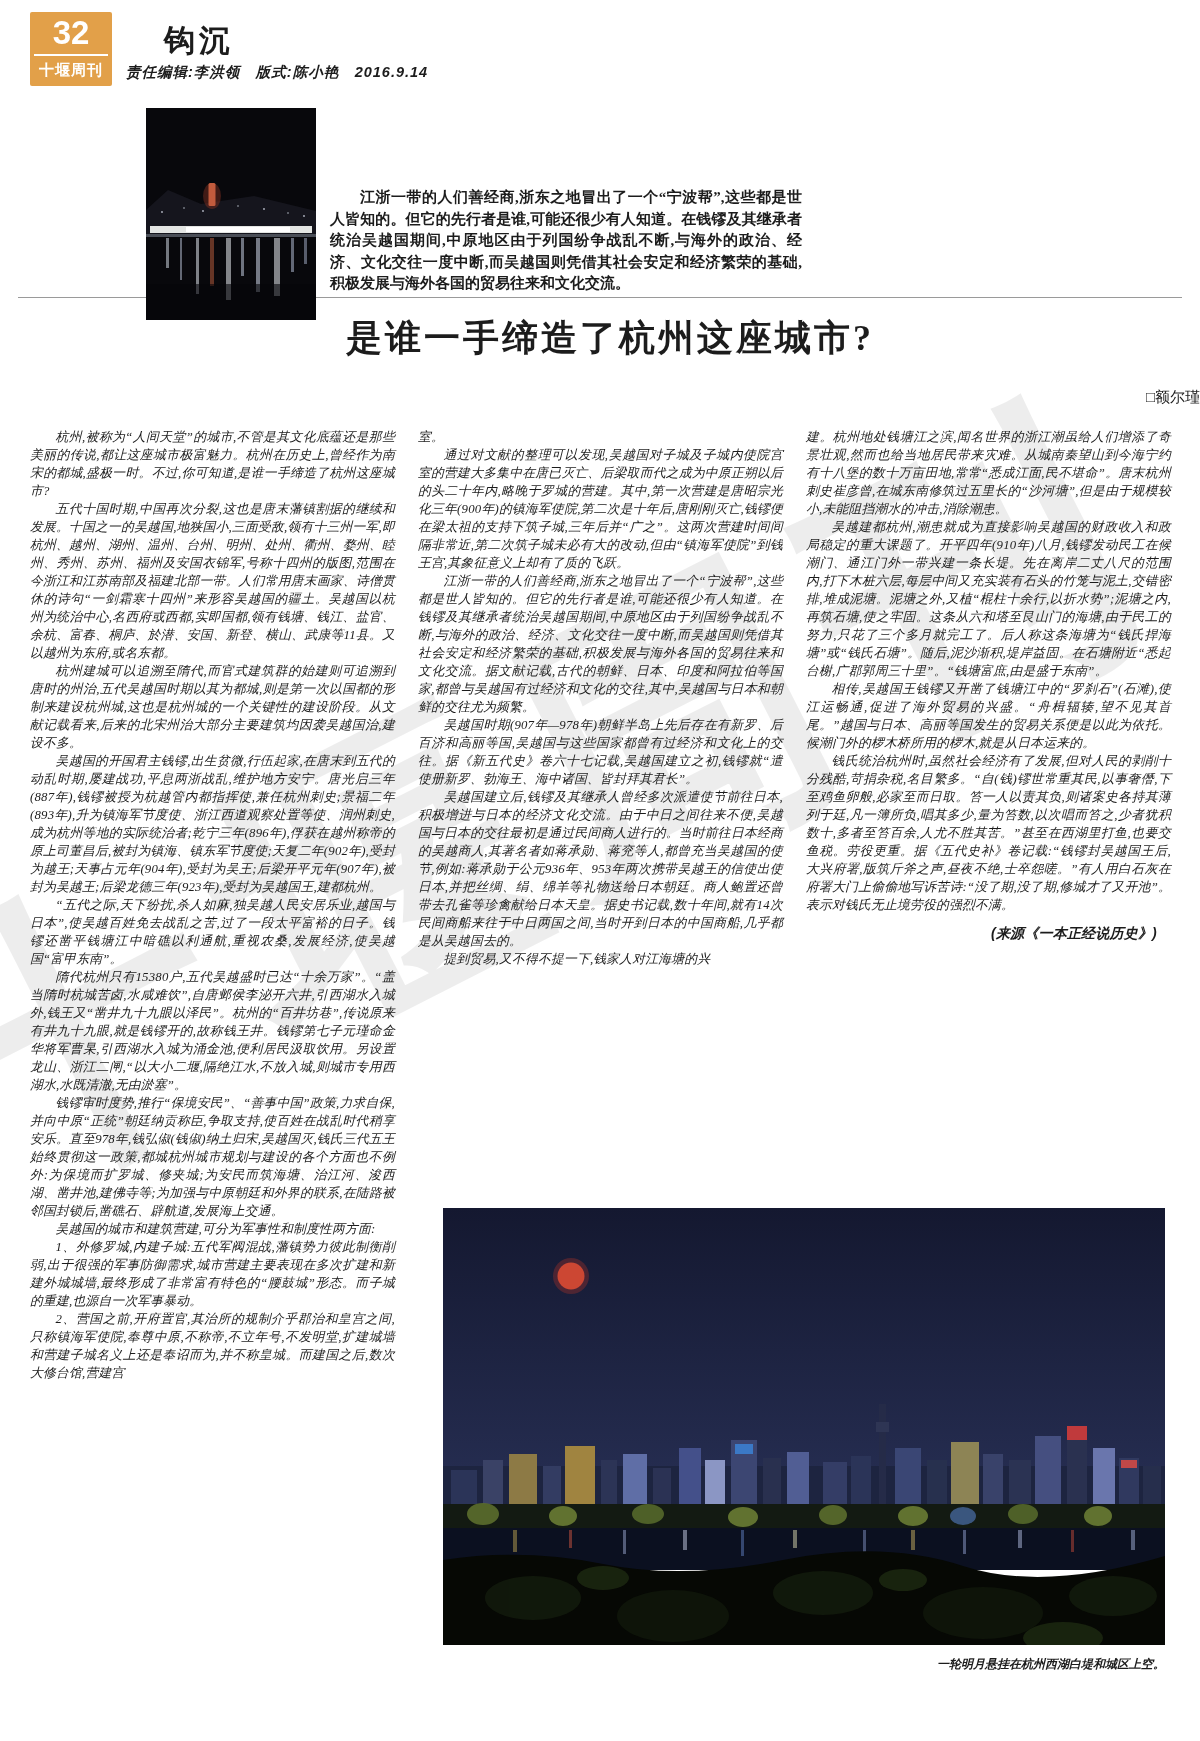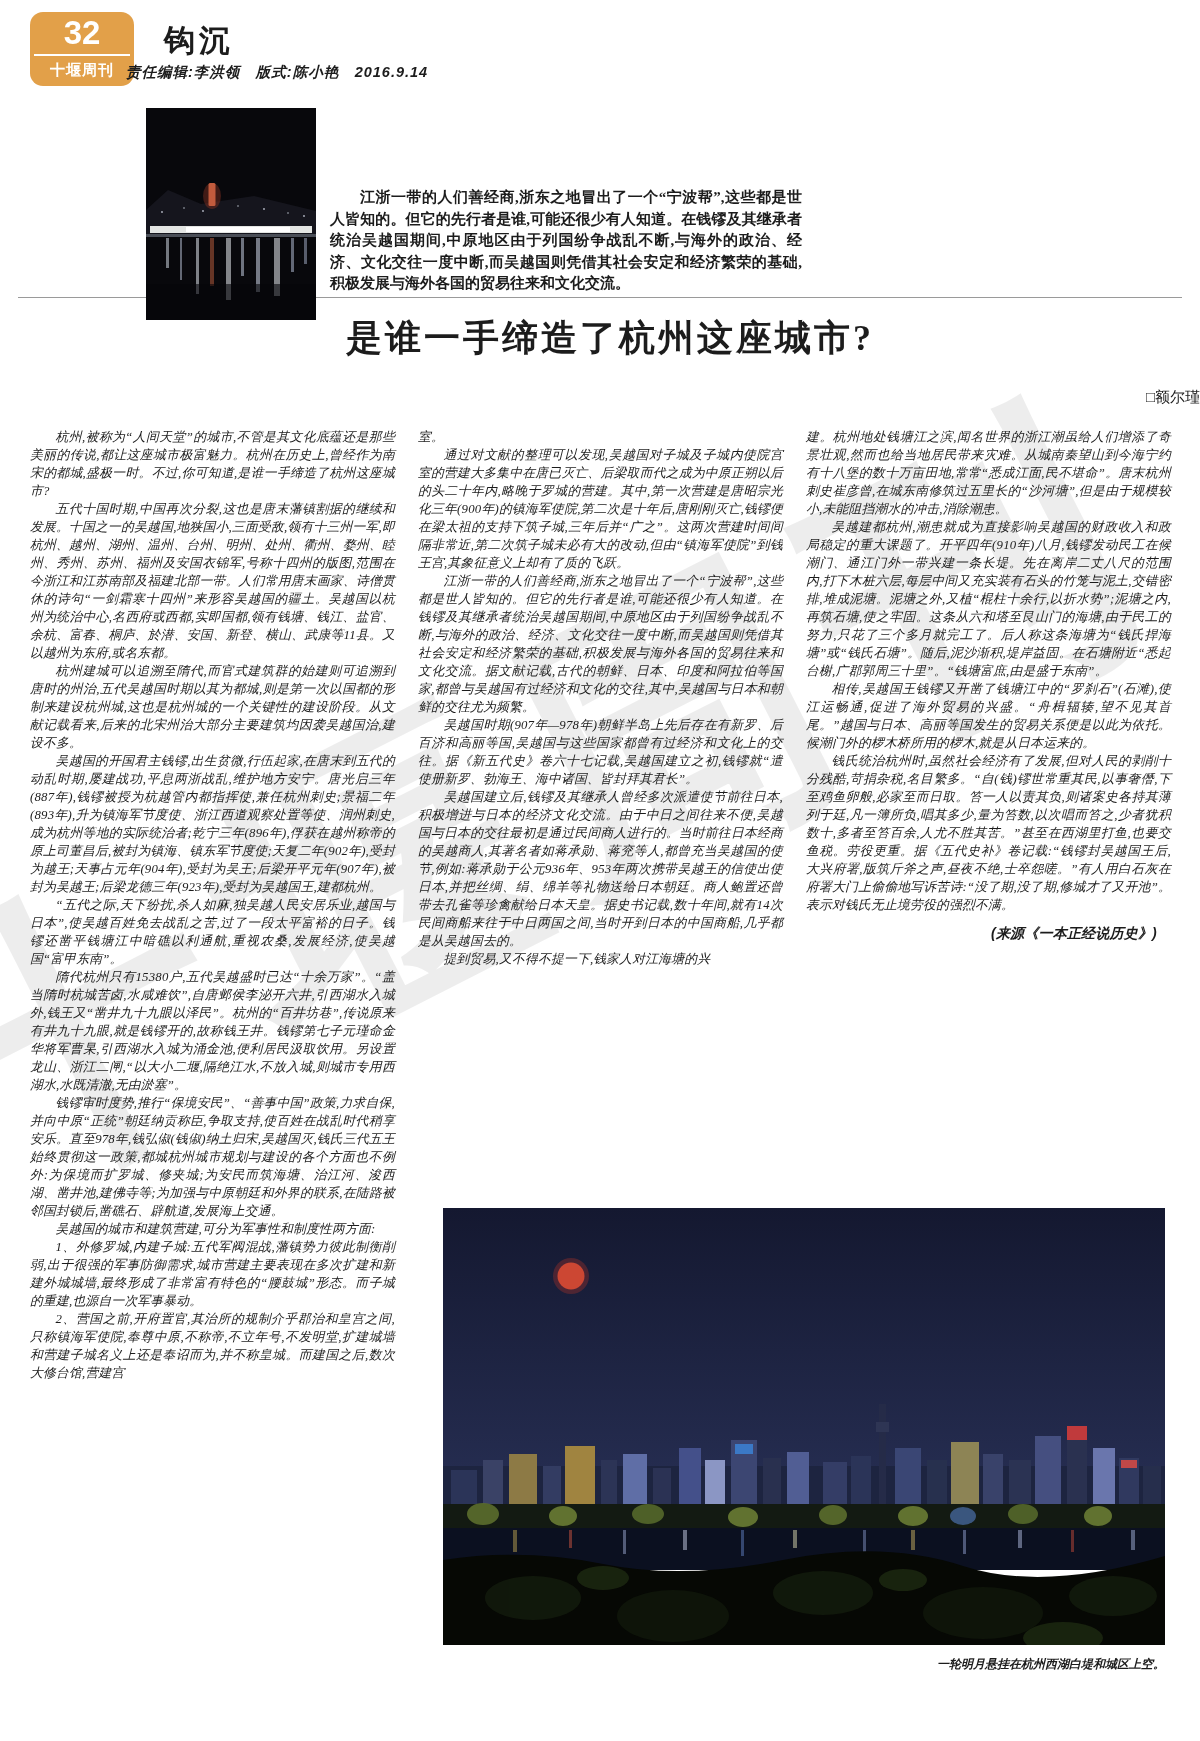--- a/index.html
+++ b/index.html
@@ -3,22 +3,22 @@
 <meta charset="utf-8">
 <style>
   html,body{margin:0;padding:0;background:#ffffff;}
   .page{
     position:relative;width:1200px;height:1741px;margin:0 auto;
     background:#ffffff;overflow:hidden;color:#1c1c1c;
     font-family:"Liberation Serif", serif;
   }
   
   .badge{
-    position:absolute;left:30px;top:12px;width:104px;height:74px;
-    background:#E2A049;border-radius:13px;color:#fff;text-align:center;
+    position:absolute;left:30px;top:12px;width:82px;height:74px;
+    background:#E2A049;border-radius:2px;color:#fff;text-align:center;
     font-family:"Liberation Sans", sans-serif;
   }
   .badge .num{font-size:33px;font-weight:bold;line-height:42px;}
   .badge .sep{height:2px;background:#ffffff;margin:0 4px;}
   .badge .label{font-size:15px;font-weight:bold;line-height:28px;letter-spacing:1px;}
   .section-title{position:absolute;left:126px;top:20px;font-size:31px;font-weight:bold;letter-spacing:4px;margin-left:38px;}
   .credits{
     position:absolute;left:126px;top:63px;font-size:14.5px;font-weight:bold;font-style:italic;
     font-family:"Liberation Sans", sans-serif;letter-spacing:1px;
   }

